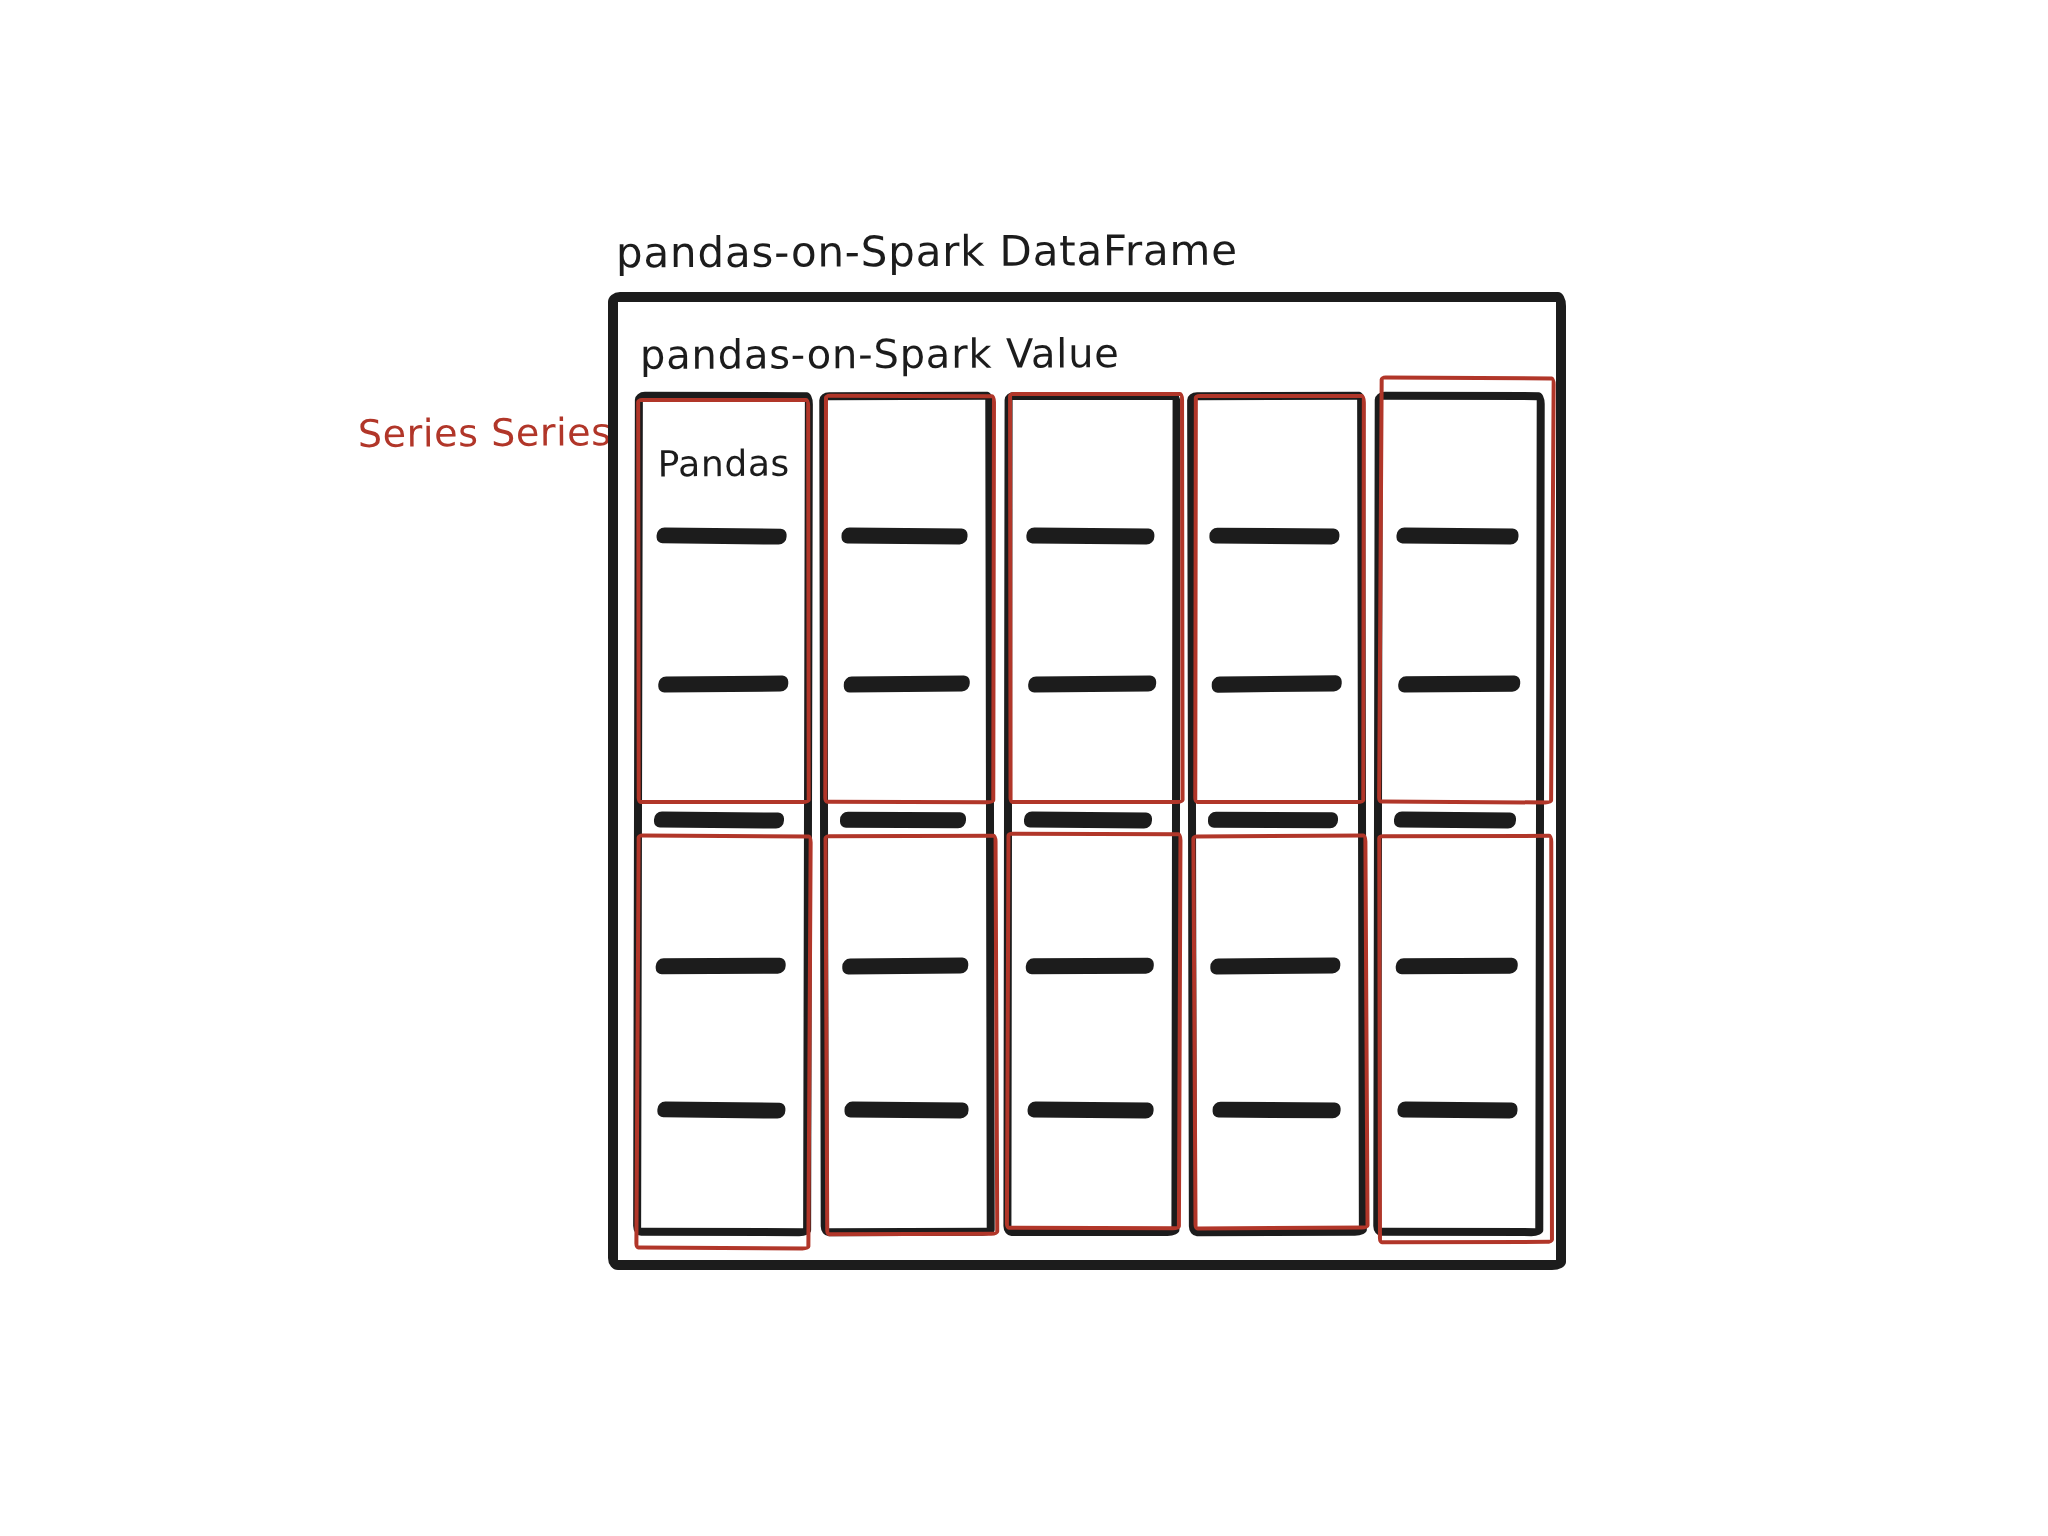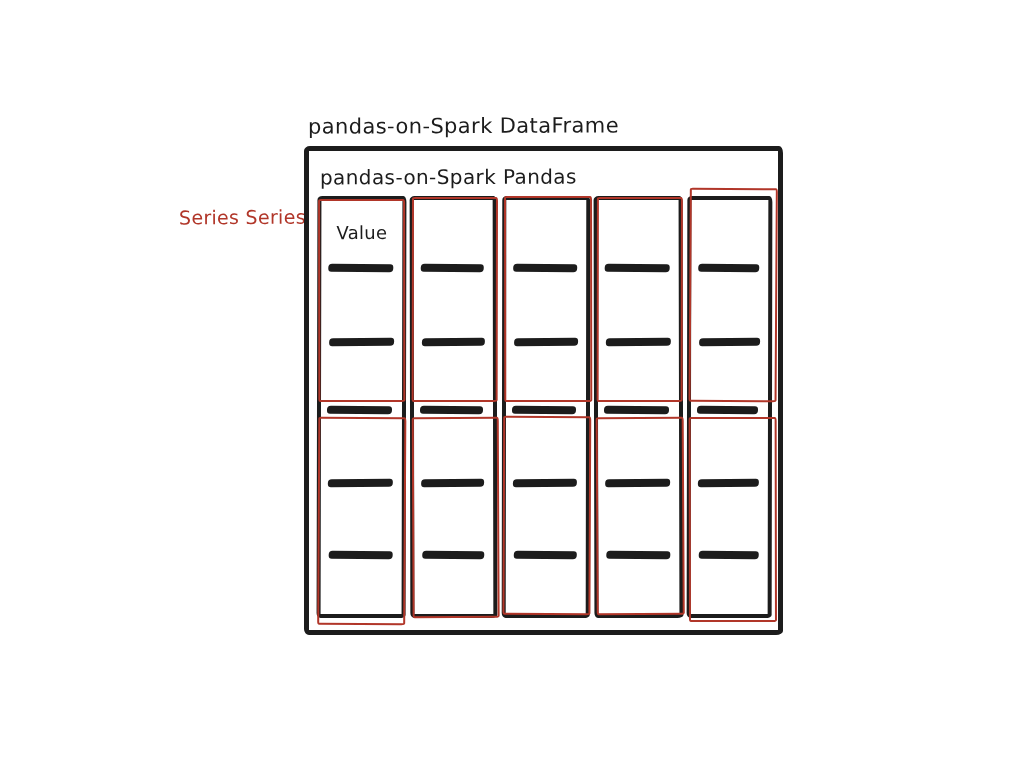--- a/index.html
+++ b/index.html
@@ -107,27 +107,27 @@
 </head>
 <body>
 
 <div class="stage">
 
   <div class="df-title">pandas-on-Spark DataFrame</div>
 
   <div class="pandas-series-label">Series Series</div>
 
   <div class="outer-box">
-    <div class="series-label">pandas-on-Spark Pandas</div>
+    <div class="series-label">pandas-on-Spark Value</div>
   </div>
 
   <div class="col c1">
     <div class="red rtop"></div>
     <div class="red rbot"></div>
-    <div class="value-label">Value</div>
+    <div class="value-label">Pandas</div>
     <div class="dash d1"></div>
     <div class="dash d2"></div>
     <div class="dash d3"></div>
     <div class="dash d4"></div>
     <div class="dash d5"></div>
   </div>
 
   <div class="col c2">
     <div class="red rtop"></div>
     <div class="red rbot"></div>

